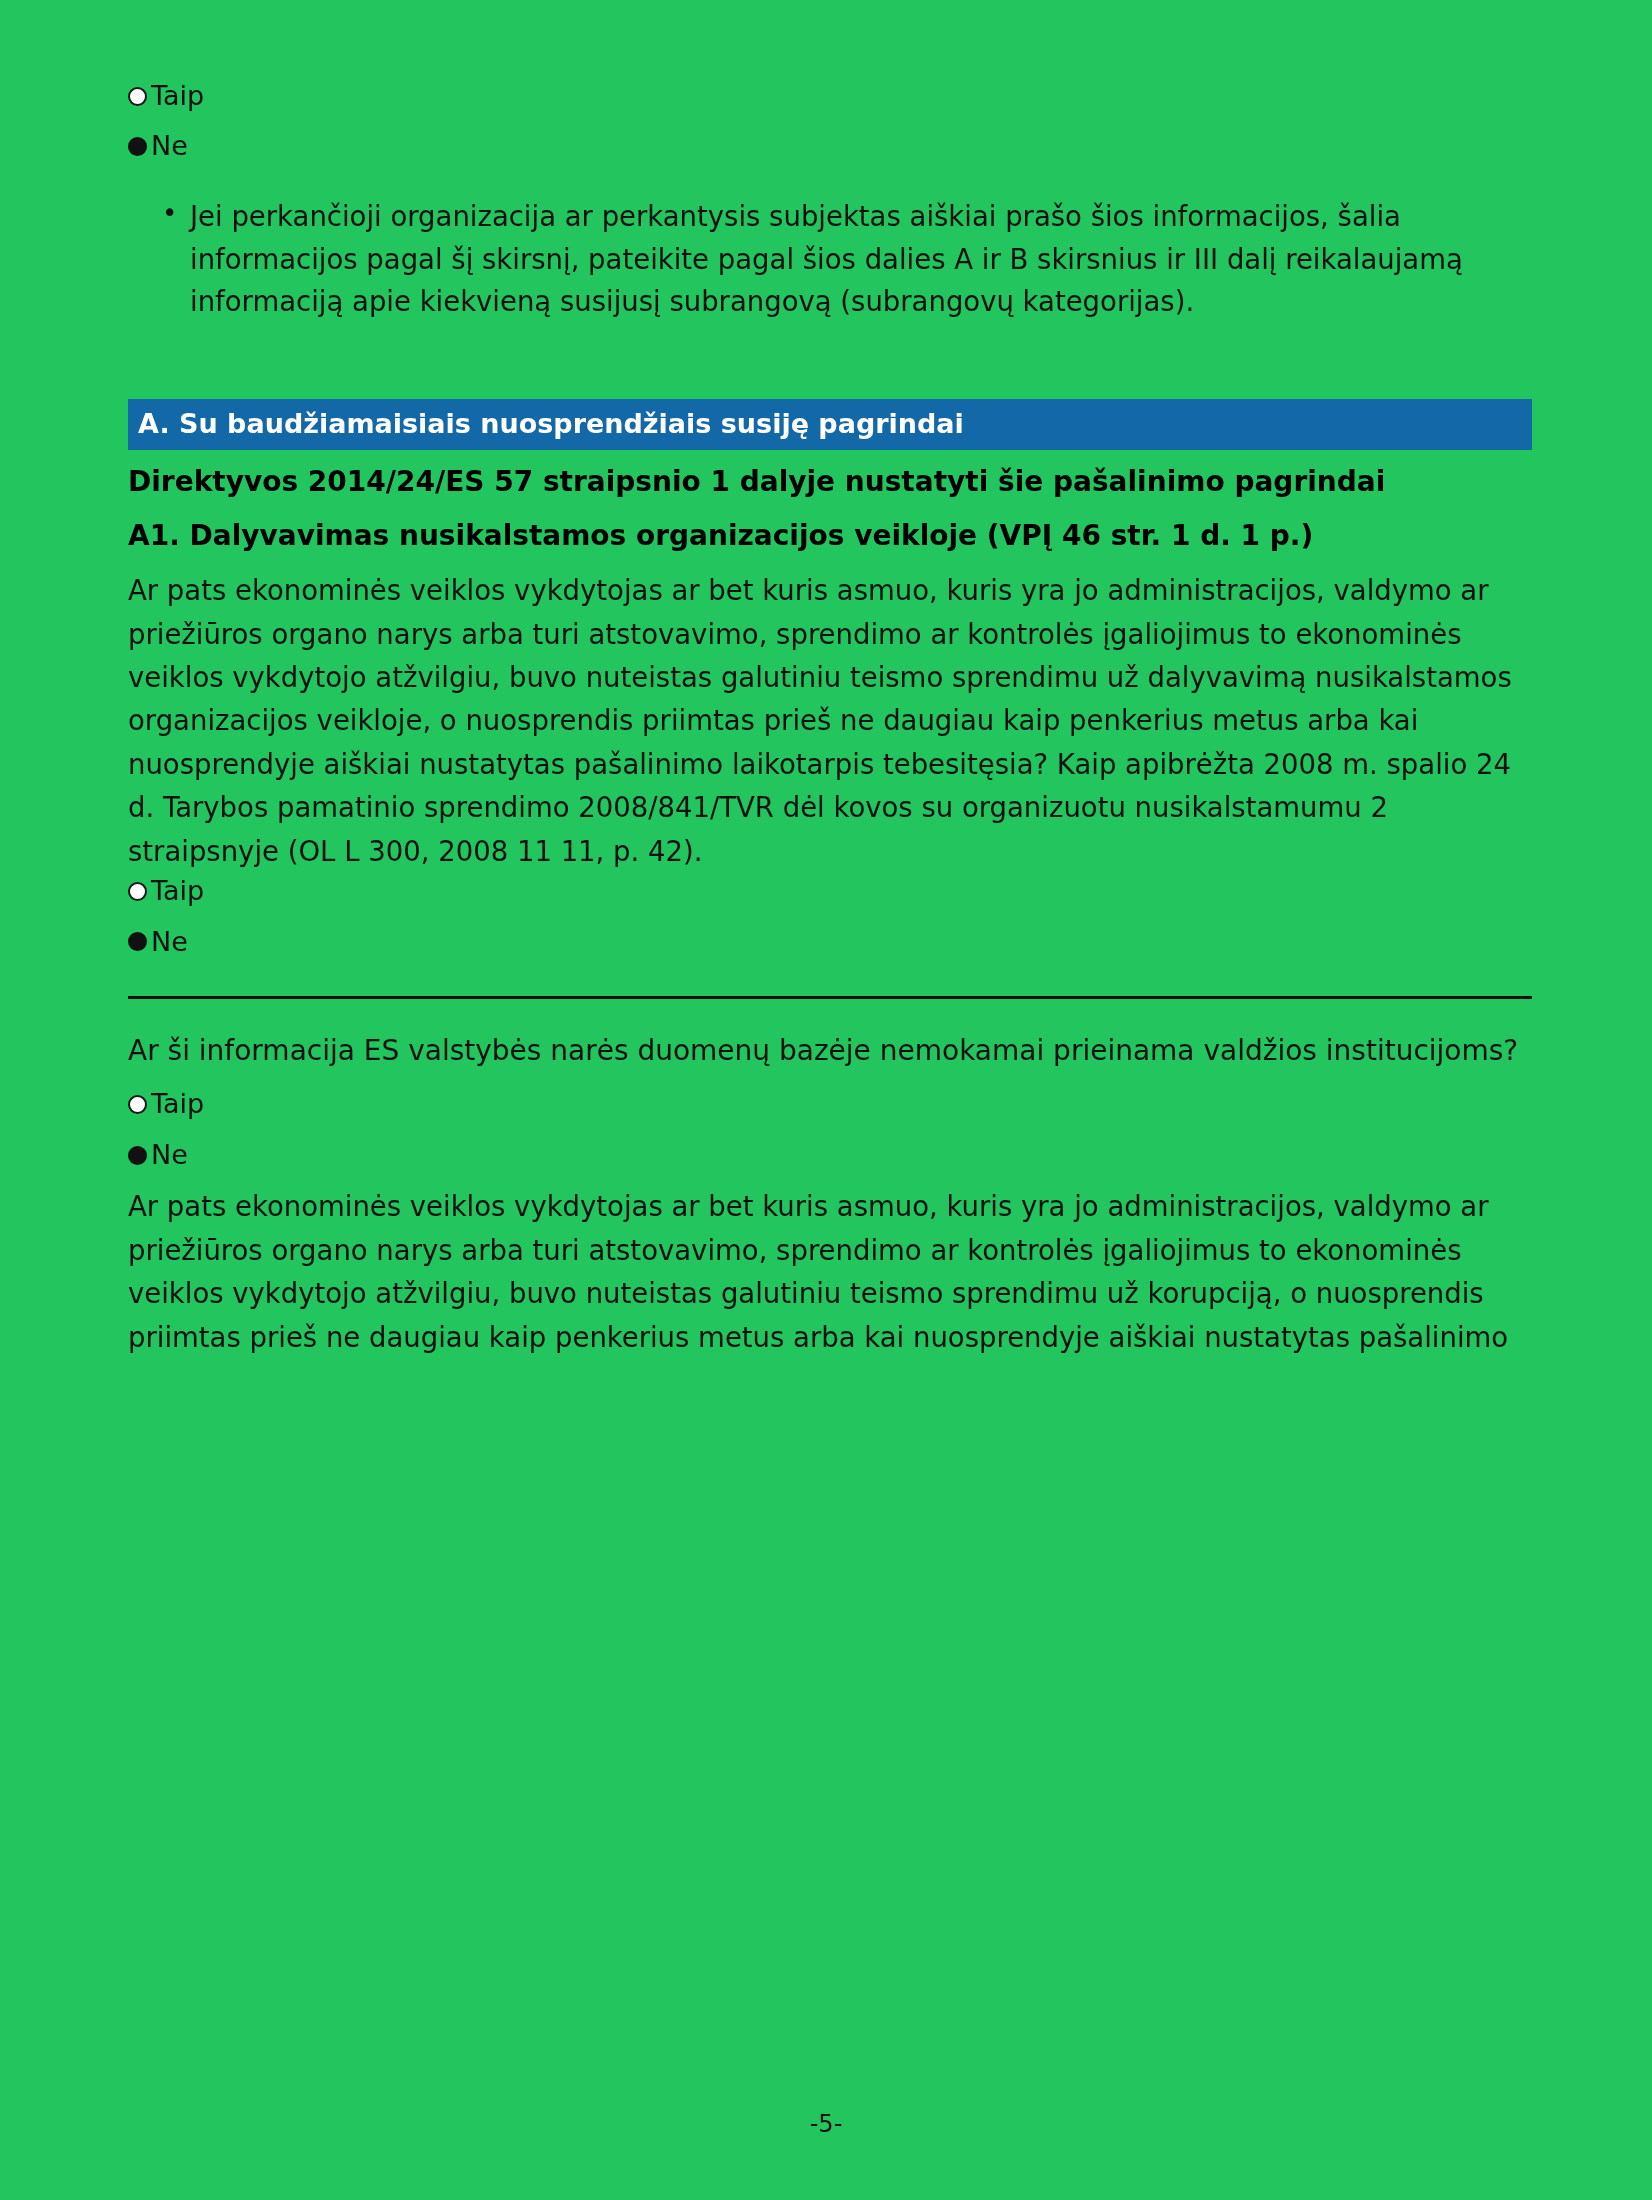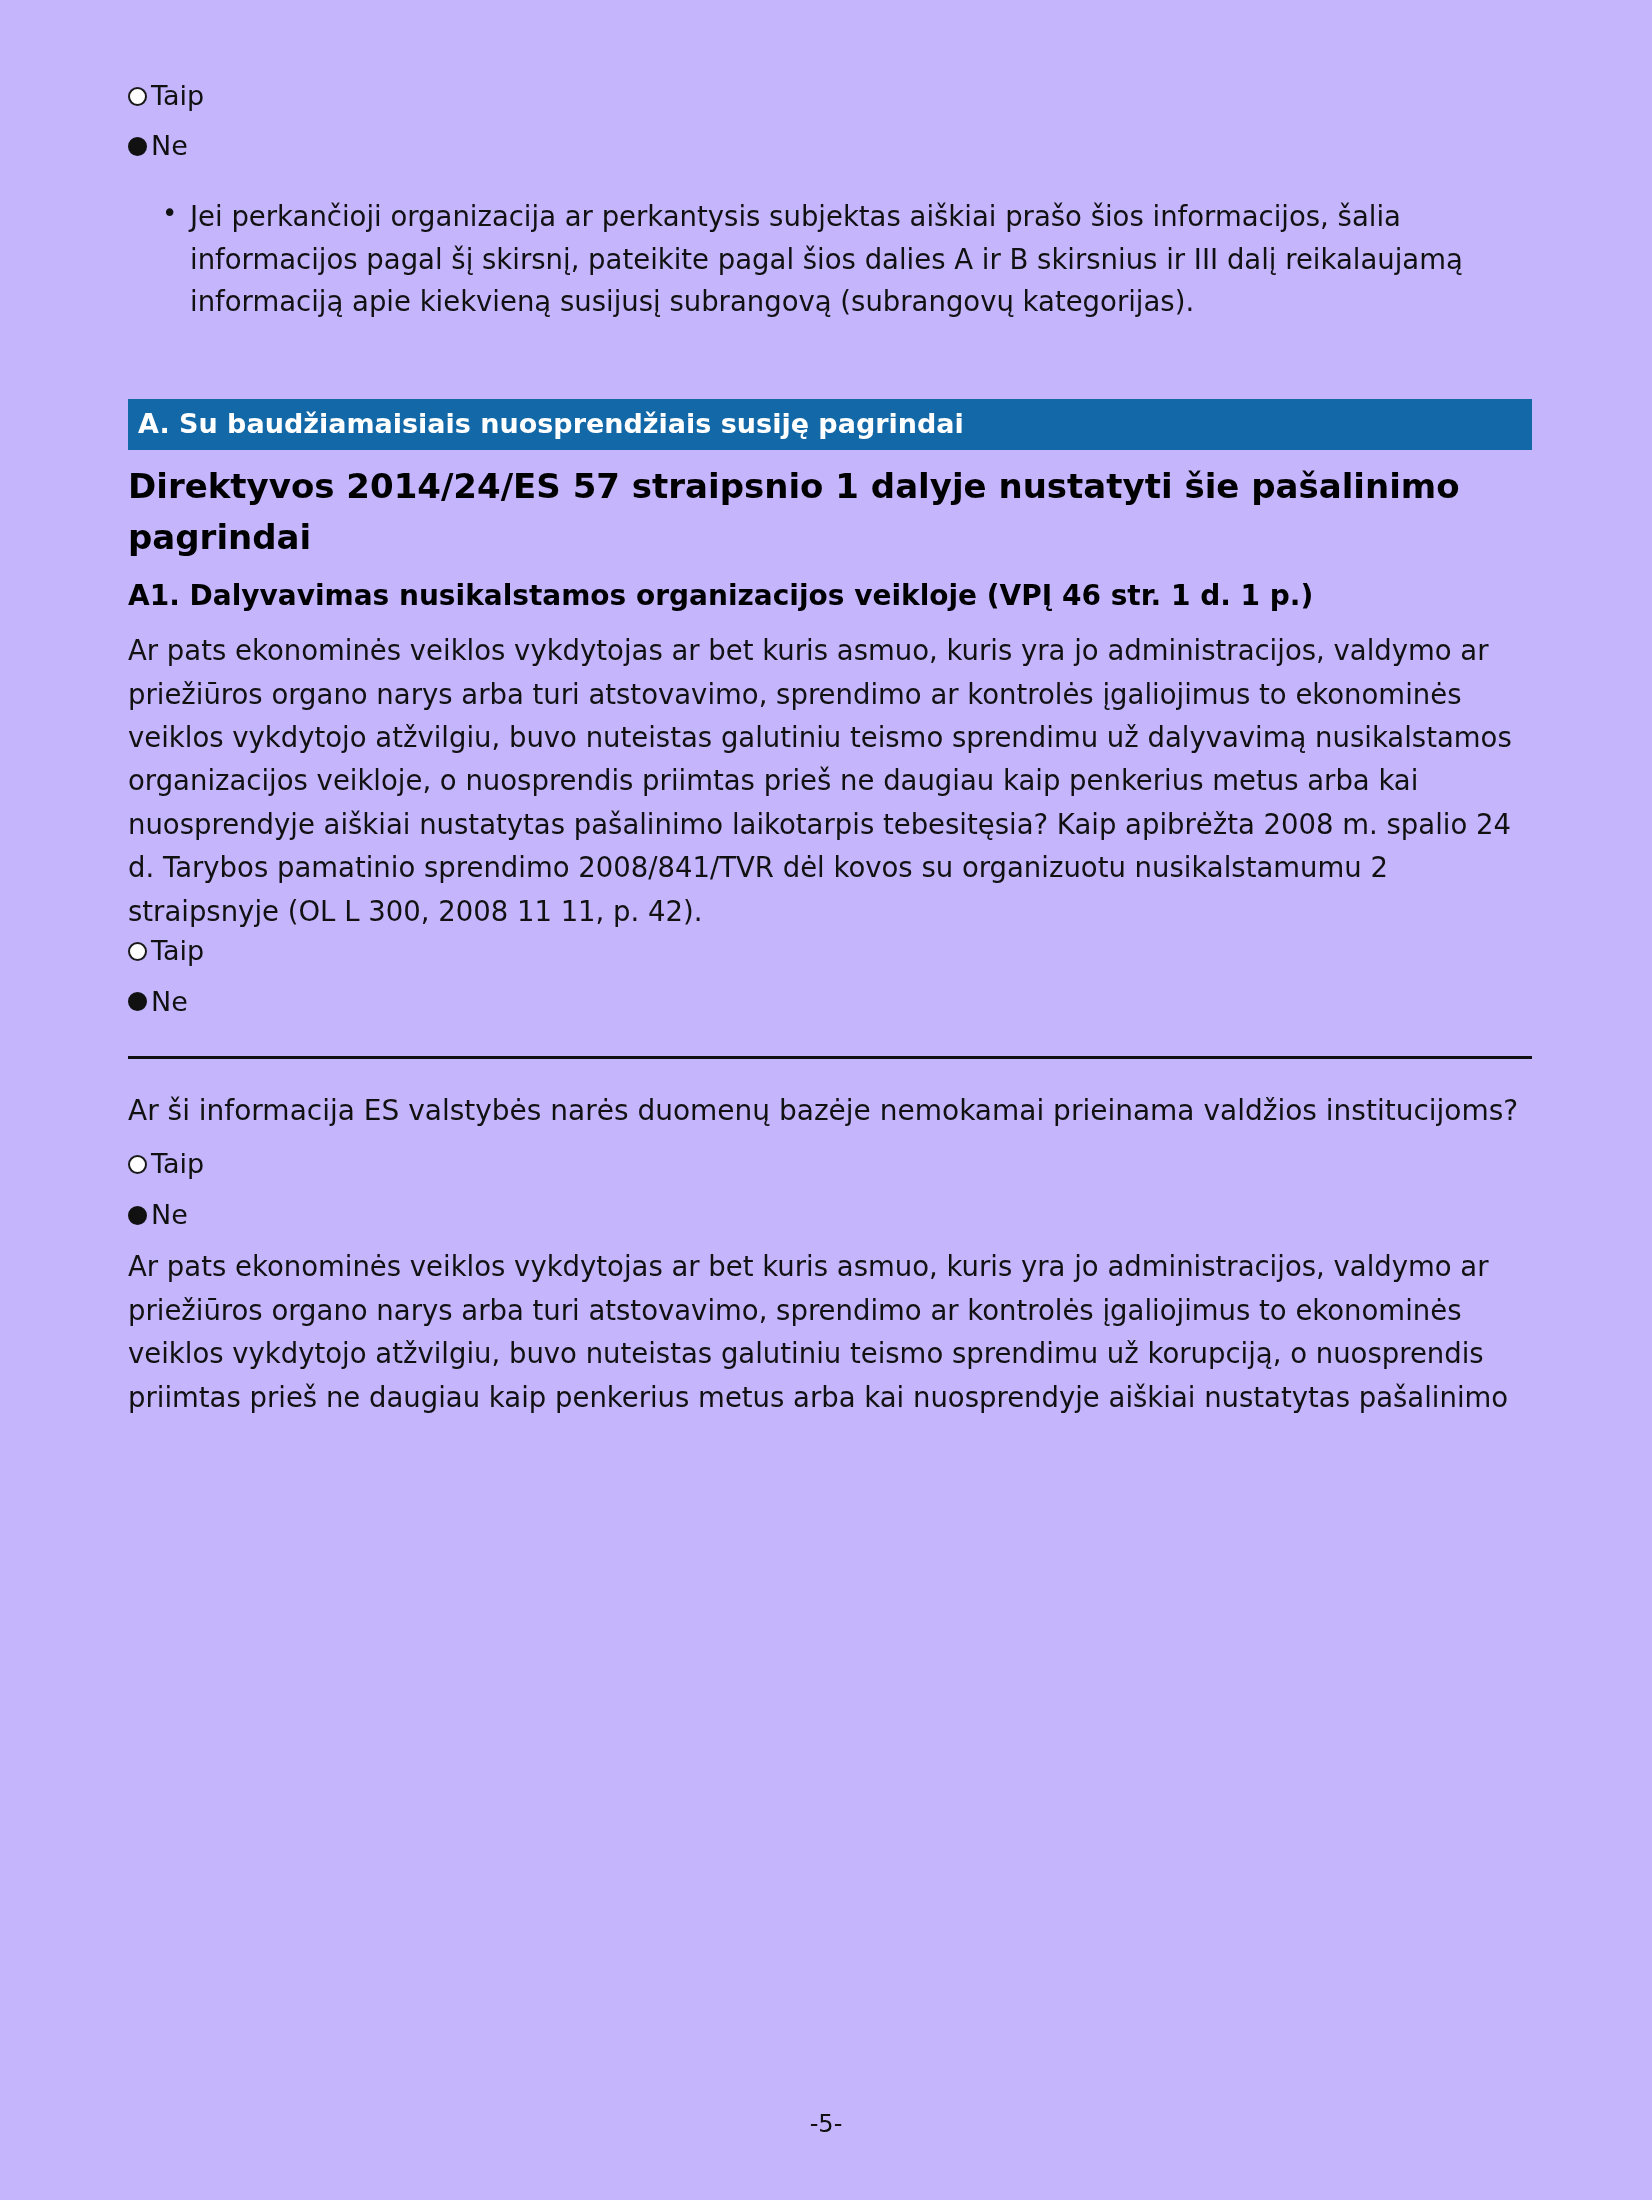--- a/index.html
+++ b/index.html
@@ -8,21 +8,21 @@
     background: #ffffff;
   }
   body {
     font-family: "DejaVu Sans", sans-serif;
     color: #000000;
   }
   .page {
     width: 1652px;
     min-height: 2200px;
     box-sizing: border-box;
-    background: #c4b5fd;
+    background: #22c55e;
     position: relative;
     padding: 78px 120px 0 128px;
   }
   .radio-line {
     display: flex;
     align-items: center;
     font-size: 27px;
     line-height: 1.35;
     margin: 0 0 14px 0;
     color: #111;
@@ -72,21 +72,21 @@
   .section-bar {
     background: #1369a8;
     color: #ffffff;
     font-weight: bold;
     font-size: 27px;
     padding: 9px 10px 10px 10px;
     margin: 76px 0 0 0;
     line-height: 1.2;
   }
   p.bold-para {
-    font-size: 34px;
+    font-size: 28px;
     font-weight: bold;
     line-height: 1.5;
     margin: 11px 0 0 0;
     color: #000;
   }
   p.sub-head {
     font-size: 28px;
     font-weight: bold;
     line-height: 1.5;
     margin: 12px 0 0 0;

